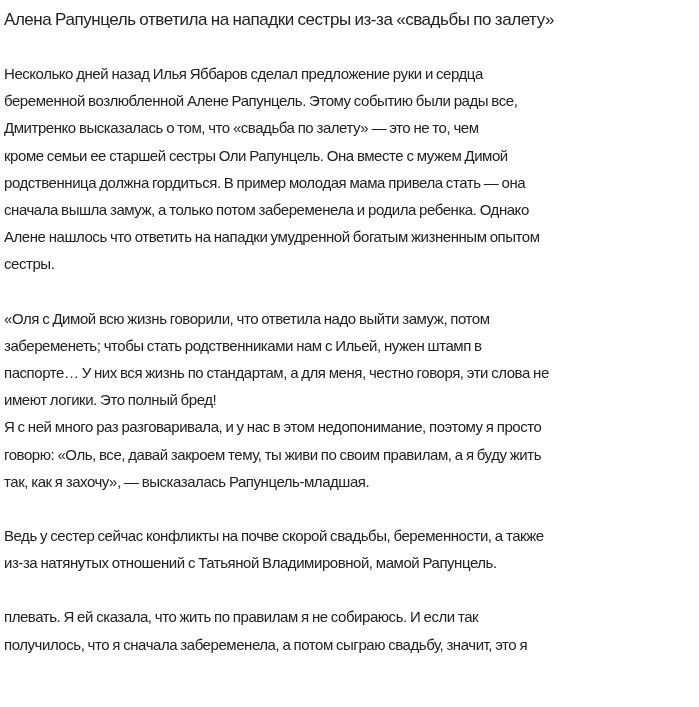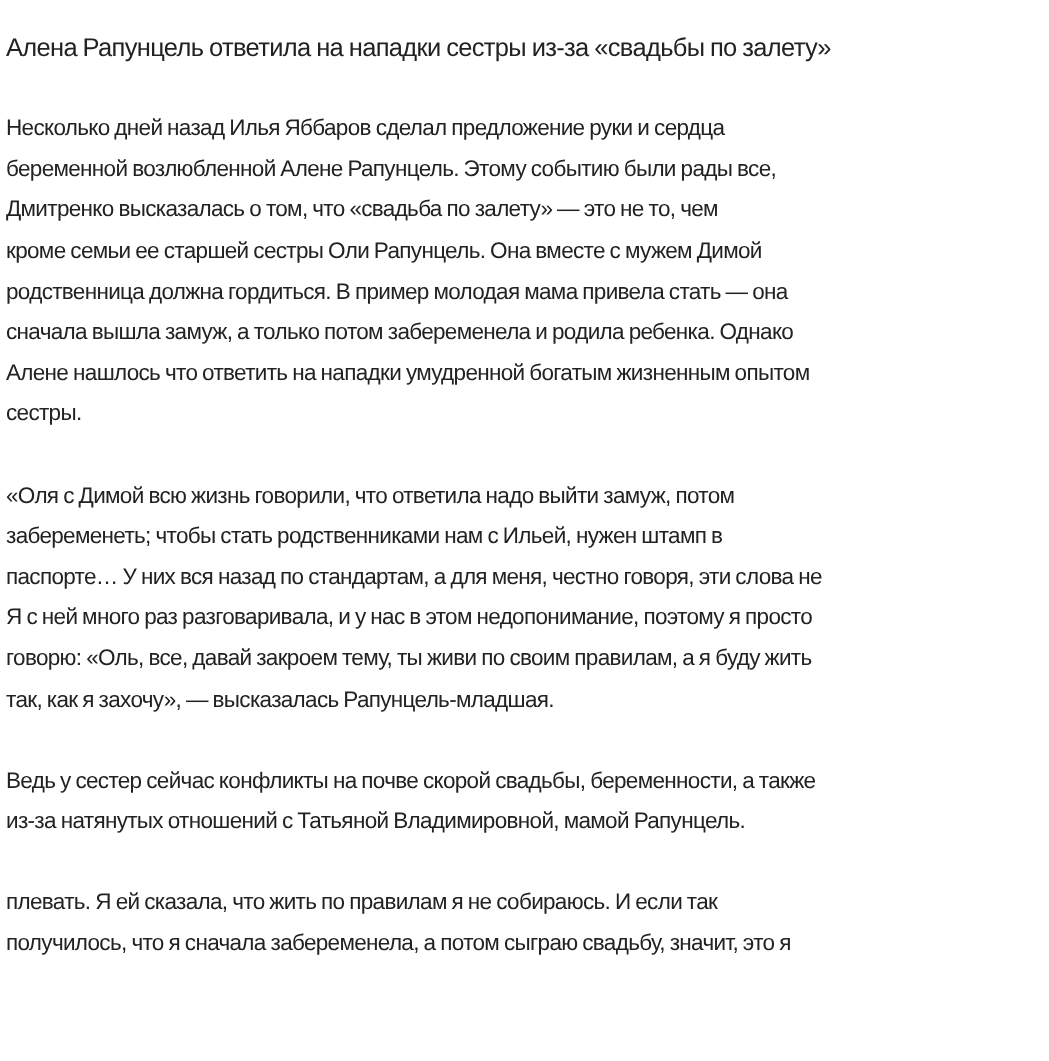--- a/index.html
+++ b/index.html
@@ -7,21 +7,21 @@
     width: 699px; height: 707px; overflow: hidden;
     font-family: "Liberation Sans", sans-serif;
     color: #222222;
   }
   .page { position: relative; padding: 0 0 0 4px; }
   .title {
     margin: 0;
     font-size: 17px;
     font-weight: normal;
     line-height: 27px;
-    padding-top: 18px;
+    padding-top: 6px;
     letter-spacing: -0.45px;
     word-spacing: -0.5px;
     white-space: nowrap;
   }
   .para {
     margin: 0;
     font-size: 15px;
     line-height: 27.2px;
     letter-spacing: -0.45px;
     word-spacing: -0.5px;
@@ -44,21 +44,22 @@
     <span class="line">родственница должна гордиться. В пример молодая мама привела стать — она</span>
     <span class="line">сначала вышла замуж, а только потом забеременела и родила ребенка. Однако</span>
     <span class="line">Алене нашлось что ответить на нападки умудренной богатым жизненным опытом</span>
     <span class="line">сестры.</span>
   </p>
   <div class="gap"></div>
 
   <p class="para">
     <span class="line">«Оля с Димой всю жизнь говорили, что ответила надо выйти замуж, потом</span>
     <span class="line">забеременеть; чтобы стать родственниками нам с Ильей, нужен штамп в</span>
-    <span class="line">паспорте… У них вся назад по стандартам, а для меня, честно говоря, эти слова не</span>
+    <span class="line">паспорте… У них вся жизнь по стандартам, а для меня, честно говоря, эти слова не</span>
+    <span class="line">имеют логики. Это полный бред!</span>
     <span class="line">Я с ней много раз разговаривала, и у нас в этом недопонимание, поэтому я просто</span>
     <span class="line">говорю: «Оль, все, давай закроем тему, ты живи по своим правилам, а я буду жить</span>
     <span class="line">так, как я захочу», — высказалась Рапунцель-младшая.</span>
   </p>
   <div class="gap"></div>
 
   <p class="para">
     <span class="line">Ведь у сестер сейчас конфликты на почве скорой свадьбы, беременности, а также</span>
     <span class="line">из-за натянутых отношений с Татьяной Владимировной, мамой Рапунцель.</span>
   </p>

